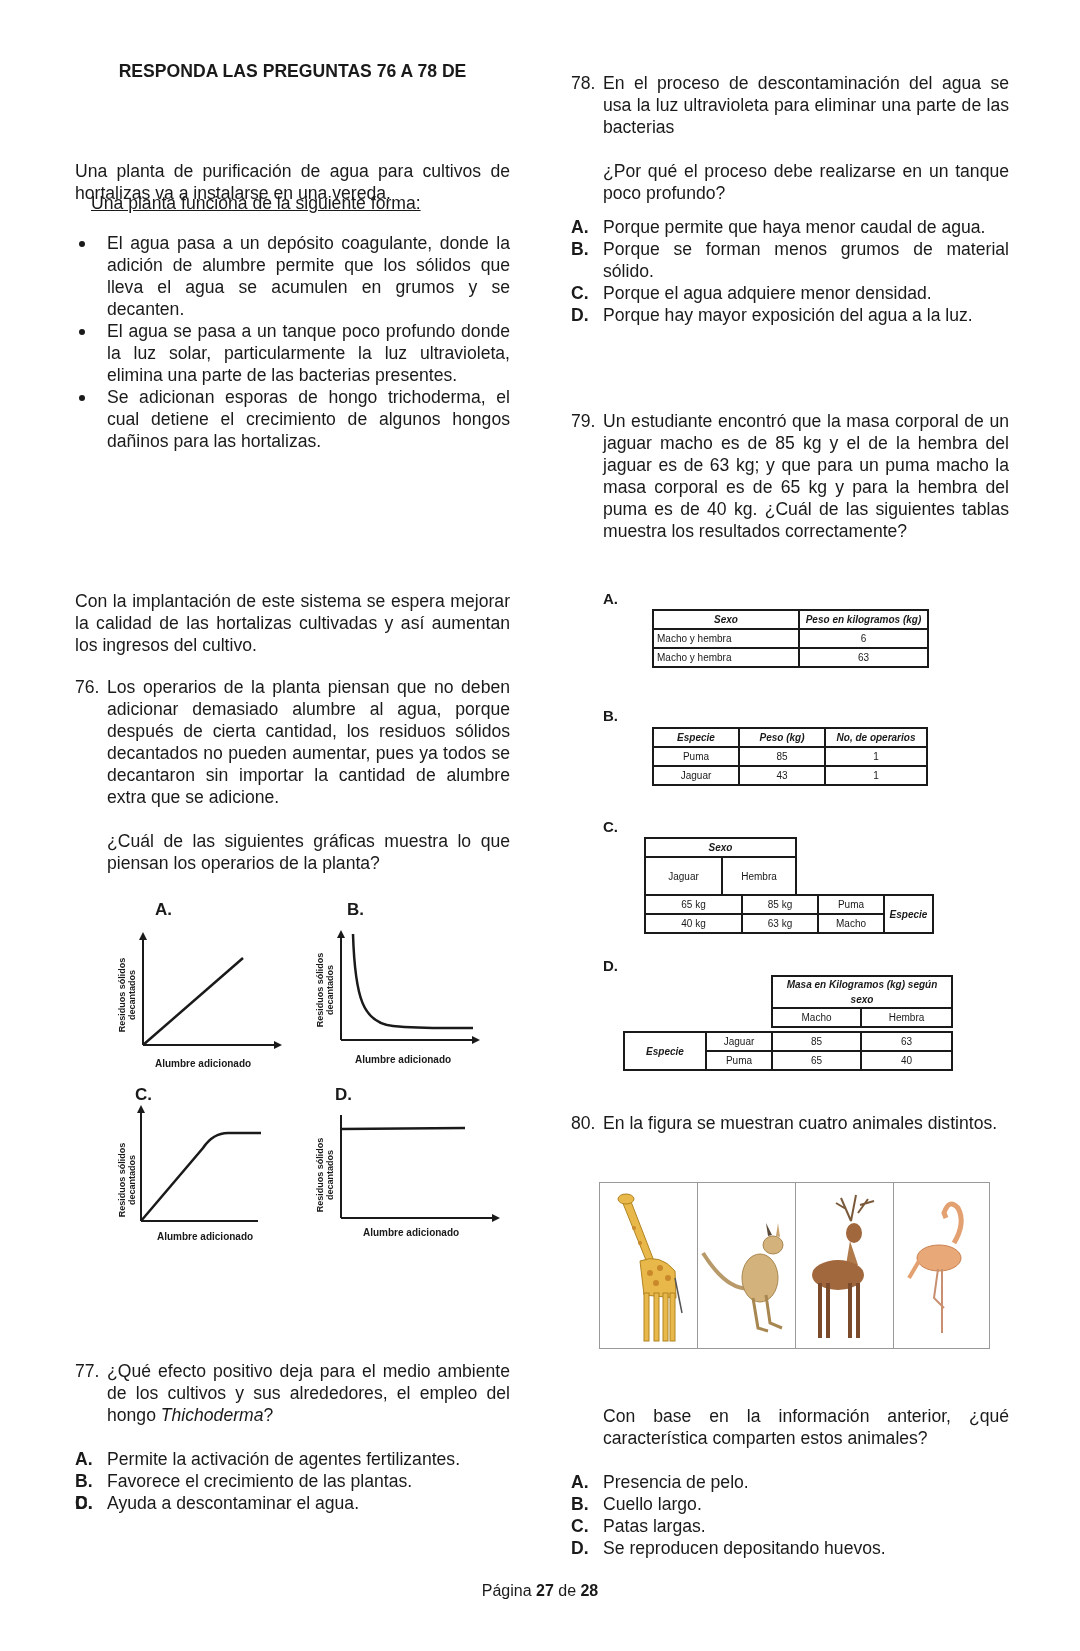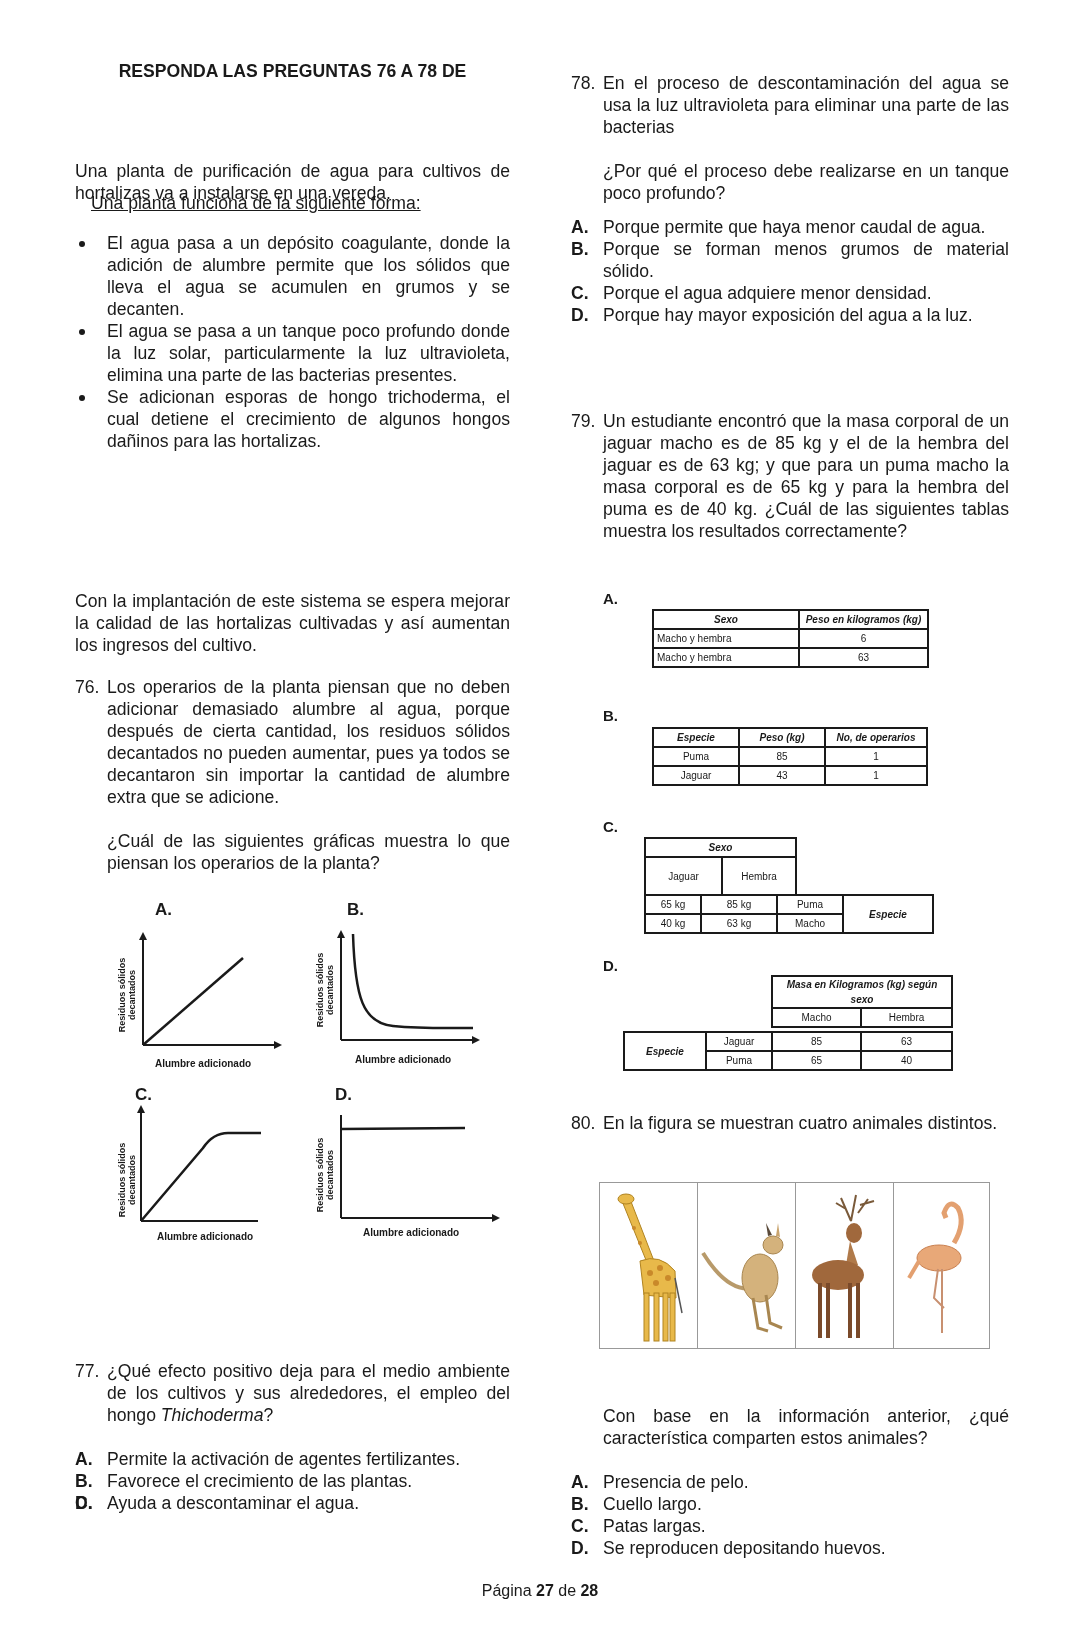--- a/index.html
+++ b/index.html
@@ -217,21 +217,21 @@
           </tr>
       <tr>
             <td style="width:77px; height:38px;">Jaguar</td>
             <td style="height:38px;">Hembra</td>
           </tr>
     </tbody>
       </table>
     <table class="t" style="left:0; top:57px; width:290px;">
       <tbody>
           <tr>
-        <td style="width:56px;border-radius:8px;">65 kg</td>
+        <td style="width:97px;border-radius:8px;">65 kg</td>
         <td style="width:76px;">85 kg</td>
         <td style="width:66px;">Puma</td>
         <th rowspan="2">Especie</th>
       </tr>
       <tr>
         <td>40 kg</td>
         <td>63 kg</td>
         <td>Macho</td>
       </tr>
     </tbody>

